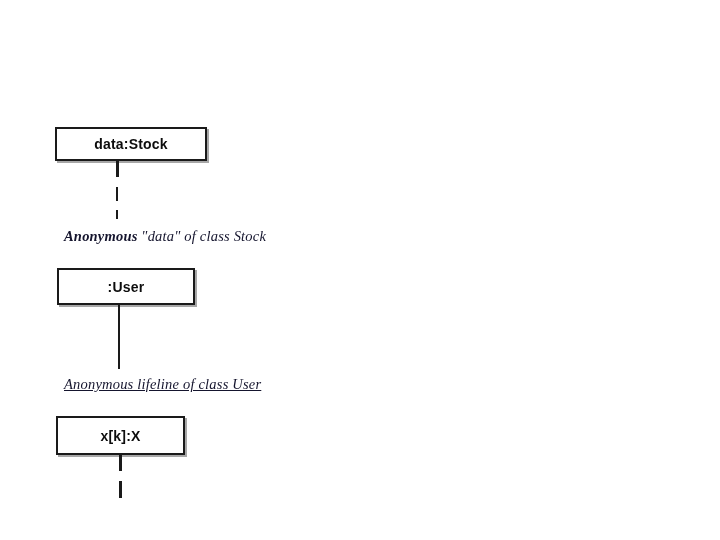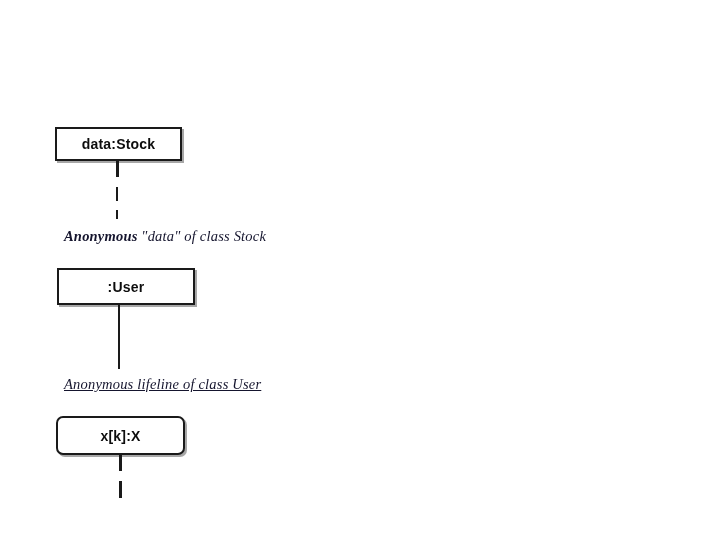--- a/index.html
+++ b/index.html
@@ -72,21 +72,21 @@
     font-style: italic;
   }
 </style>
 </head>
 <body>
 
 <div class="slide">
 
   <div class="lifeline-group" style="left:0; top:0; width:720px; height:260px;">
 
-    <div class="obj-box" style="left:55px; top:127px; width:127px; height:34px;">
+    <div class="obj-box" style="left:55px; top:127px; width:152px; height:34px;">
       <span class="obj-box-label">data:Stock</span>
     </div>
 
     <div class="lifeline" style="left:116px; top:161px; width:3px; height:62px;">
       <div class="lifeline-seg" style="top:0px;  height:16px; width:3px;"></div>
       <div class="lifeline-seg" style="top:26px; height:14px; width:2px;"></div>
       <div class="lifeline-seg" style="top:49px; height:9px;  width:2px;"></div>
     </div>
 
     <div class="caption" style="left:64px; top:228px;">
@@ -104,21 +104,21 @@
       <div class="lifeline-seg" style="top:0px; height:64px; width:2px;"></div>
     </div>
 
     <div class="caption" style="left:64px; top:376px;text-decoration:underline;">
       <span class="lead"></span><span>Anonymous lifeline of class User</span>
     </div>
   </div>
 
   <div class="lifeline-group" style="left:0; top:0; width:720px; height:540px;">
 
-    <div class="obj-box" style="left:56px; top:416px; width:129px; height:39px;border-radius:7px;">
+    <div class="obj-box" style="left:56px; top:416px; width:129px; height:39px;">
       <span class="obj-box-label">x[k]:X</span>
     </div>
 
     <div class="lifeline" style="left:119px; top:455px; width:4px; height:43px;">
       <div class="lifeline-seg" style="top:0px;  height:16px; width:3px;"></div>
       <div class="lifeline-seg" style="top:26px; height:17px; width:3px;"></div>
     </div>
   </div>
 
 </div>

